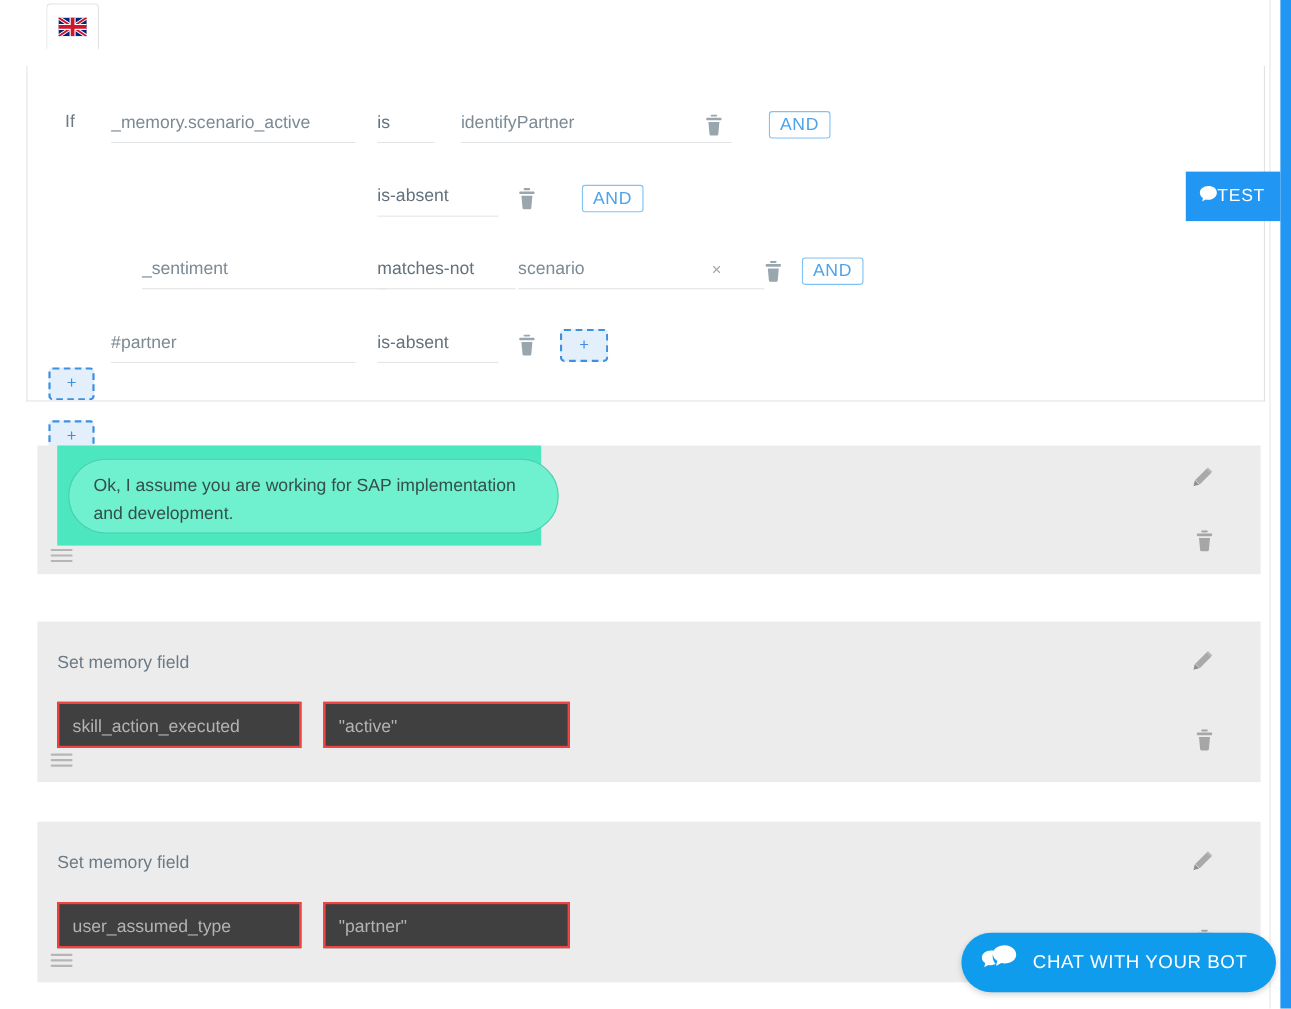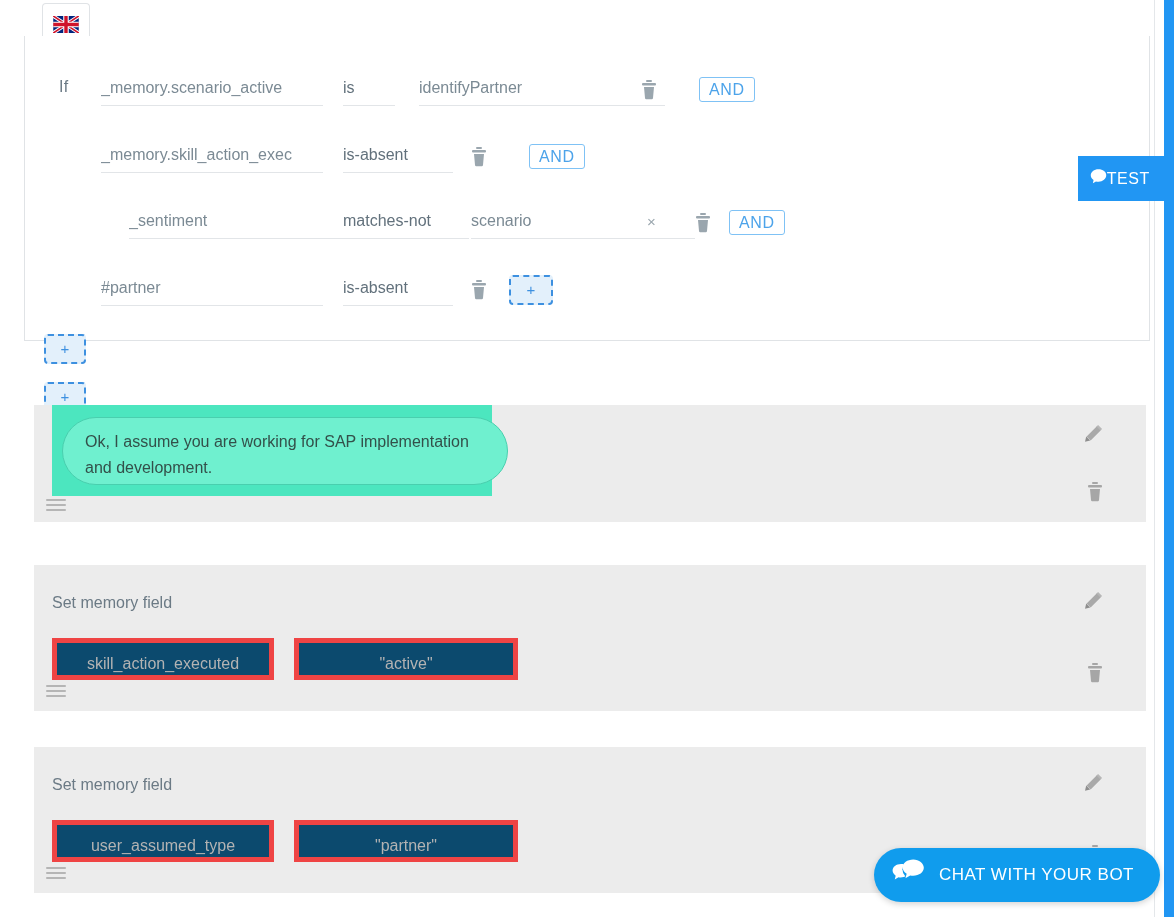--- a/index.html
+++ b/index.html
@@ -31,21 +31,21 @@
     background: #fff;
     border: 1px solid #e0e3e6;
     border-bottom: 1px solid #fff;
     border-radius: 4px 4px 0 0;
     display: flex; align-items: center; justify-content: center;
   }
   .flag { width: 26px; height: 17px; display: block; }
 
   
   .cond-card {
-    position: absolute; left: 24px; top: 36px; width: 1126px; height: 305px;
+    position: absolute; left: 24px; top: 60px; width: 1126px; height: 305px;
     background: #ffffff;
     border: 1px solid #e0e3e6;
     border-top: none;
   }
   .if-label {
     position: absolute; left: 58px; top: 86px;
     font-size: 16px; color: #6b7a85; letter-spacing: .2px;
   }
 
   .fld {
@@ -127,28 +127,28 @@
     font-size: 16px;
     line-height: 26px;
   }
 
   .card-title {
     position: absolute; left: 18px;
     font-size: 16px; color: #6b7a85;
   }
   .memo-input {
     position: absolute;
-    background: #0c4a6e;
-    border: 5px solid #ef4444;
+    background: #404040;
+    border: 2px solid #ef4444;
     height: 42px;
     font-size: 16px;
     color: #b3b3b3;
     padding: 10px 12px;
     line-height: 22px;
-    white-space: nowrap; overflow: hidden; text-align: center;
+    white-space: nowrap; overflow: hidden;
   }
 
   
   .test-btn {
     position: absolute; right: 10px; top: 156px;
     height: 45px; padding: 0 14px 0 12px;
     background: #2196f3;
     color: #ffffff;
     font-size: 16px; letter-spacing: .6px;
     display: flex; align-items: center; gap: 0;
@@ -199,21 +199,20 @@
     <div class="fld" style="left:394px; top:42px; width:246px;">identifyPartner</div>
     <span class="icon-btn trash" style="left:616px; top:44px;">
       <svg width="16" height="20" viewBox="0 0 16 20" fill="#9aa6ae">
         <rect x="5" y="0" width="6" height="2" rx="1"></rect>
           <rect x="1" y="3" width="14" height="2.4" rx="1"></rect>
         <path d="M3 7 h10 l-1 11 a1.3 1.3 0 0 1 -1.3 1.2 h-5.4 a1.3 1.3 0 0 1 -1.3 -1.2 Z"></path>
       </svg>
     </span>
     <span class="and-btn" style="left:674px; top:41px;">AND</span>
 
-    <div class="fld" style="left:76px; top:109px; width:222px;">_memory.skill_action_exec</div>
     <div class="fld small" style="left:318px; top:109px; width:110px;">is-absent</div>
     <span class="icon-btn trash" style="left:446px; top:111px;">
       <svg width="16" height="20" viewBox="0 0 16 20" fill="#9aa6ae">
         <rect x="5" y="0" width="6" height="2" rx="1"></rect>
           <rect x="1" y="3" width="14" height="2.4" rx="1"></rect>
         <path d="M3 7 h10 l-1 11 a1.3 1.3 0 0 1 -1.3 1.2 h-5.4 a1.3 1.3 0 0 1 -1.3 -1.2 Z"></path>
       </svg>
     </span>
     <span class="and-btn" style="left:504px; top:108px;">AND</span>
 

